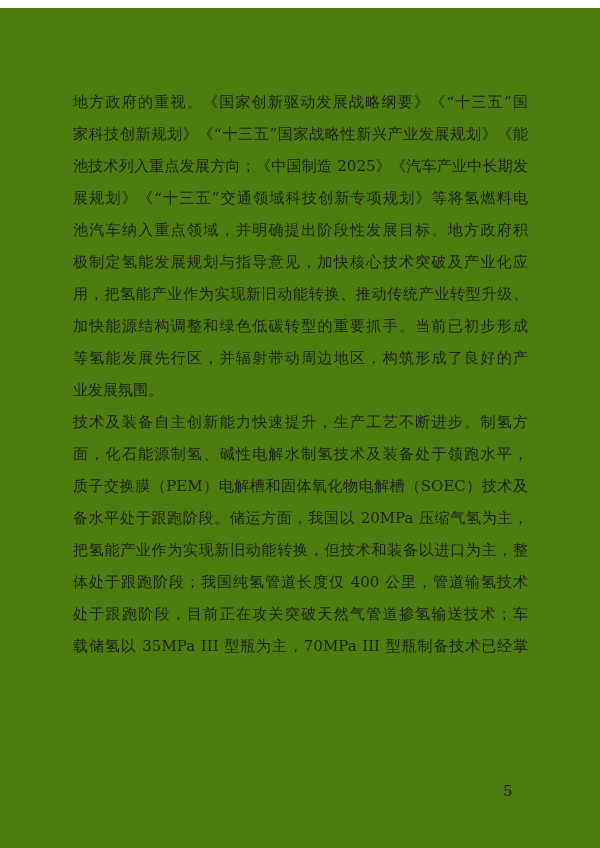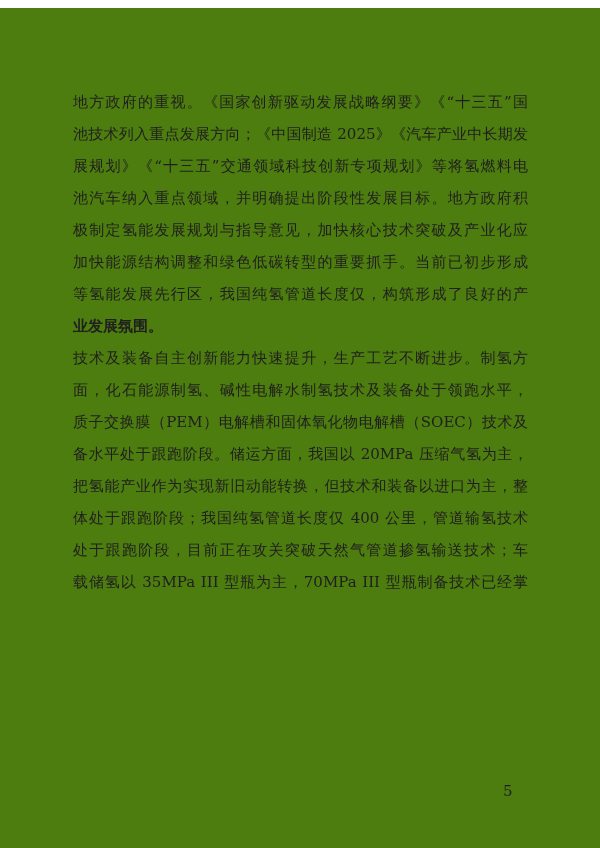--- a/index.html
+++ b/index.html
@@ -28,21 +28,20 @@
     height: 32px;
     line-height: 32px;
     white-space: normal;
     overflow: hidden;
     text-align: justify;
     text-align-last: justify;
   }
   .line-left {
     text-align: right;
     text-align-last: left;
-    font-weight: bold;
   }
   .line-indent {
     text-indent: 32px;
   }
   .bold {
     font-weight: bold;
   }
   .page-number {
     position: absolute;
     left: 503px;
@@ -54,26 +53,28 @@
     text-align: left;
     color: #1f1f1f;
   }
 </style>
 </head>
 <body>
 
 <div class="doc-page">
   <div class="text-block">
       <div class="line"><span>地方政府的重视。《国家创新驱动发展战略纲要》《“十三五”国</span></div>
+      <div class="line"><span>家科技创新规划》《“十三五”国家战略性新兴产业发展规划》《能</span></div>
       <div class="line"><span>池技术列入重点发展方向；《中国制造 2025》《汽车产业中长期发</span></div>
       <div class="line"><span>展规划》《“十三五”交通领域科技创新专项规划》等将氢燃料电</span></div>
       <div class="line"><span>池汽车纳入重点领域，并明确提出阶段性发展目标。地方政府积</span></div>
       <div class="line"><span>极制定氢能发展规划与指导意见，加快核心技术突破及产业化应</span></div>
+      <div class="line"><span>用，把氢能产业作为实现新旧动能转换、推动传统产业转型升级、</span></div>
       <div class="line"><span>加快能源结构调整和绿色低碳转型的重要抓手。当前已初步形成</span></div>
-      <div class="line"><span>等氢能发展先行区，我国纯氢管道长度仅，构筑形成了良好的产</span></div>
+      <div class="line"><span>等氢能发展先行区，并辐射带动周边地区，构筑形成了良好的产</span></div>
       <div class="line line-left"><span>业发展氛围。</span></div>
       <div class="line"><span>技术及装备自主创新能力快速提升，生产工艺不断进步。制氢方</span></div>
       <div class="line"><span>面，化石能源制氢、碱性电解水制氢技术及装备处于领跑水平，</span></div>
       <div class="line"><span>质子交换膜（PEM）电解槽和固体氧化物电解槽（SOEC）技术及装</span></div>
       <div class="line"><span>备水平处于跟跑阶段。储运方面，我国以 20MPa 压缩气氢为主，</span></div>
       <div class="line"><span>把氢能产业作为实现新旧动能转换，但技术和装备以进口为主，整</span></div>
       <div class="line"><span>体处于跟跑阶段；我国纯氢管道长度仅 400 公里，管道输氢技术</span></div>
       <div class="line"><span>处于跟跑阶段，目前正在攻关突破天然气管道掺氢输送技术；车</span></div>
       <div class="line"><span>载储氢以 35MPa III 型瓶为主，70MPa III 型瓶制备技术已经掌</span></div>
     </div>

